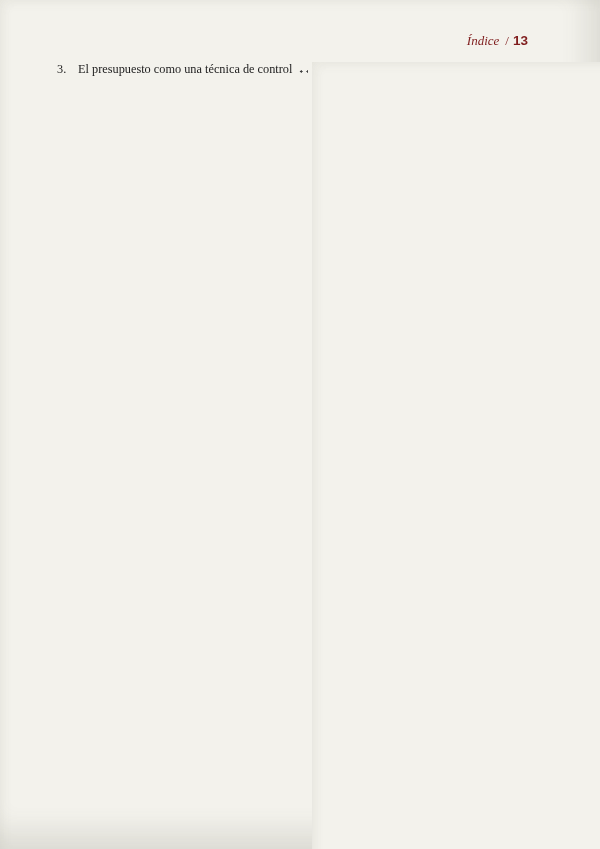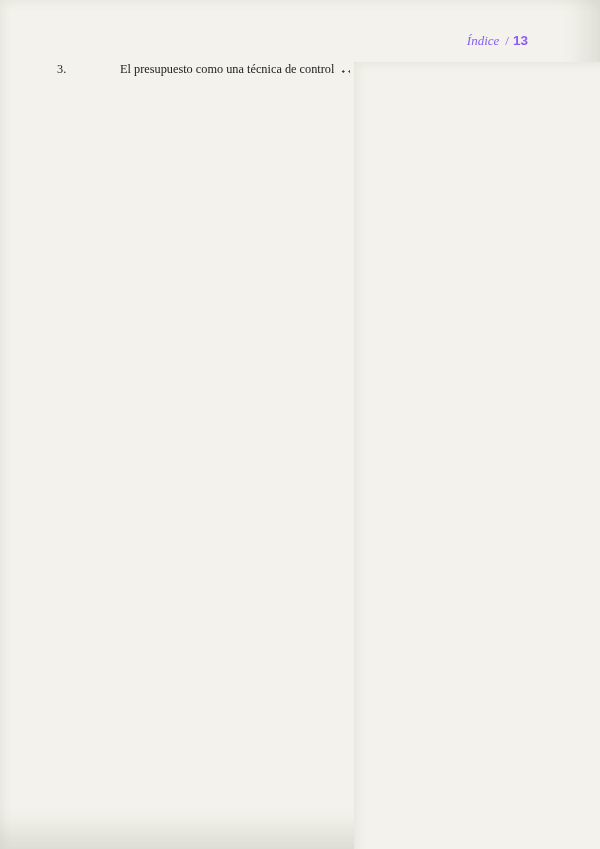--- a/index.html
+++ b/index.html
@@ -16,21 +16,21 @@
     box-shadow:
       inset -14px -18px 26px rgba(95, 90, 75, 0.14),
       inset 4px 4px 10px rgba(95, 90, 75, 0.05);
   }
 
   .running-head {
     position: absolute;
     top: 33px;
     right: 72px;
     font-size: 13px;
-    color: #8b5cf6;
+    color: #7f1d1d;
     white-space: nowrap;
   }
   .running-head .idx { font-style: italic; font-family: "Liberation Serif", serif; }
   .running-head .sep { margin: 0 4px 0 6px; }
   .running-head .pnum {
     font-family: "Liberation Sans", sans-serif;
     font-weight: bold;
     font-size: 13.5px;
   }
 
@@ -38,21 +38,21 @@
 
   .row {
     display: flex;
     align-items: baseline;
     font-size: 12.3px;
     line-height: 15.5px;
     padding-right: 30px;
     white-space: nowrap;
   }
   .row .num   { flex: none; }
-  .row .label { flex: none; margin-left: 42px; }
+  .row .label { flex: none; }
   .row .leader {
     flex: 1 1 auto;
     height: 3px;
     margin: 0 4px 0 6px;
     background-image: radial-gradient(circle, #3d3d3d 1px, rgba(0,0,0,0) 1.25px);
     background-size: 6.5px 3px;
     background-repeat: repeat-x;
     background-position: left bottom;
     min-width: 10px;
   }

